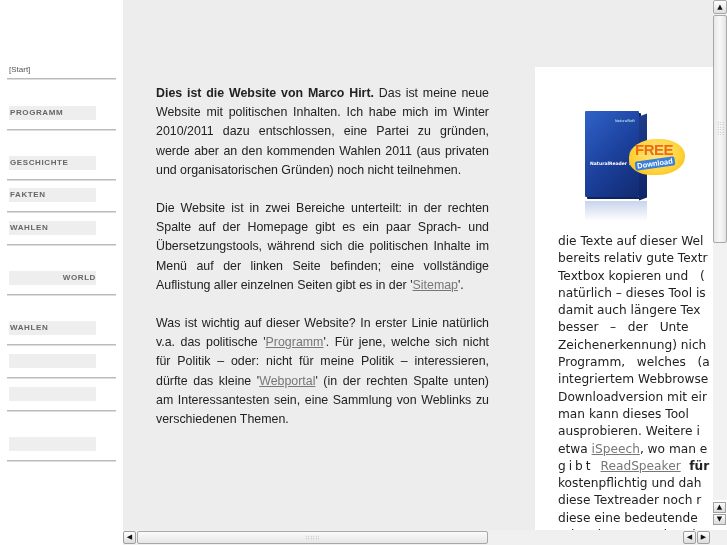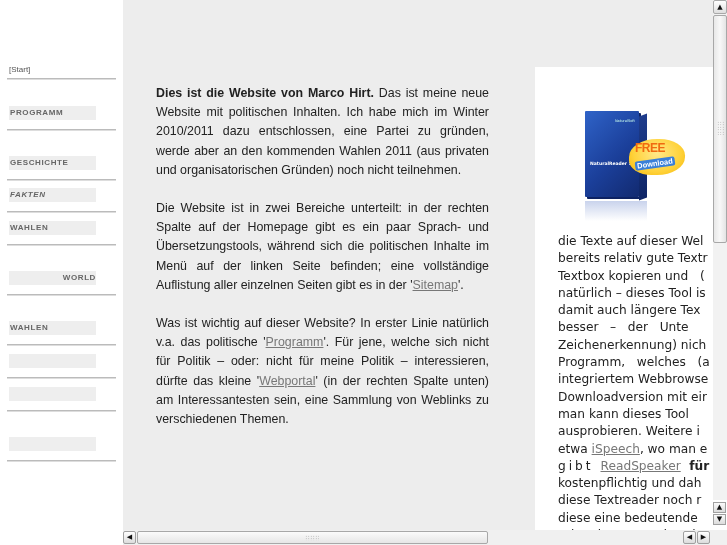--- a/index.html
+++ b/index.html
@@ -44,21 +44,21 @@
   }
   .box-side { position:absolute; left:54px; top:10px; width:8px; height:84px; background:linear-gradient(180deg,#1e3c8c,#0e2566); transform:skewY(-20deg); }
   .box-label { position:absolute; left:5px; top:50px; font-size:4.5px; color:#fff; font-weight:bold; font-family:"DejaVu Sans",sans-serif; white-space:nowrap; }
   .box-brand { position:absolute; left:30px; top:8px; font-size:3.5px; color:#cfe; font-family:"DejaVu Sans",sans-serif; }
   .box-reflect { position:absolute; left:0; top:96px; width:62px; height:20px; background:linear-gradient(180deg,rgba(40,80,180,0.25),rgba(255,255,255,0)); }
   .free-badge {
     position:absolute; left:44px; top:34px; width:56px; height:36px;
     background:radial-gradient(ellipse at 50% 40%, #ffe98a 0%, #ffd23a 60%, #f3b400 100%);
     border-radius:50% 45% 50% 40%;
   }
-  .free-text { position:absolute; left:6px; top:2px; font-family:"Liberation Sans",sans-serif; font-size:12px; font-weight:bold; color:#f06a10; letter-spacing:-0.5px; }
+  .free-text { position:absolute; left:6px; top:2px; font-family:"Liberation Sans",sans-serif; font-size:15px; font-weight:bold; color:#f06a10; letter-spacing:-0.5px; }
   .dl-text { position:absolute; left:6px; top:20px; background:#3a7fd8; color:#fff; font-family:"Liberation Sans",sans-serif; font-size:7.5px; font-weight:bold; padding:0 2px; border-radius:2px; transform:rotate(-8deg); }
 
   .right-text {
     position:absolute; left:23px; top:166px; width:200px;
     font-family:"DejaVu Sans", sans-serif; font-size:12.2px; line-height:17.3px; color:#222; white-space:nowrap;
   }
   .right-text div { height:17.3px; }
   .right-text a { color:#777; text-decoration:underline; }
   .spaced { letter-spacing:3px; }
 
@@ -106,21 +106,21 @@
 <div class="sidebar">
   <div class="nav-item nav-start" style="top:57px;">[Start]</div>
   <div class="nav-sep" style="top:78px;"></div>
 
   <div class="nav-box" style="top:106px;">PROGRAMM</div>
   <div class="nav-sep" style="top:129px;"></div>
 
   <div class="nav-box" style="top:156px;">GESCHICHTE</div>
   <div class="nav-sep" style="top:179px;"></div>
 
-  <div class="nav-box" style="top:188px;font-style:italic;">FAKTEN</div>
+  <div class="nav-box" style="top:188px;">FAKTEN</div>
   <div class="nav-sep" style="top:211px;"></div>
 
   <div class="nav-box" style="top:221px;">WAHLEN</div>
   <div class="nav-sep" style="top:244px;"></div>
 
   <div class="nav-box" style="top:271px;text-align:right;">WORLD</div>
   <div class="nav-sep" style="top:294px;"></div>
 
   <div class="nav-box" style="top:321px;">WAHLEN</div>
   <div class="nav-sep" style="top:344px;"></div>

